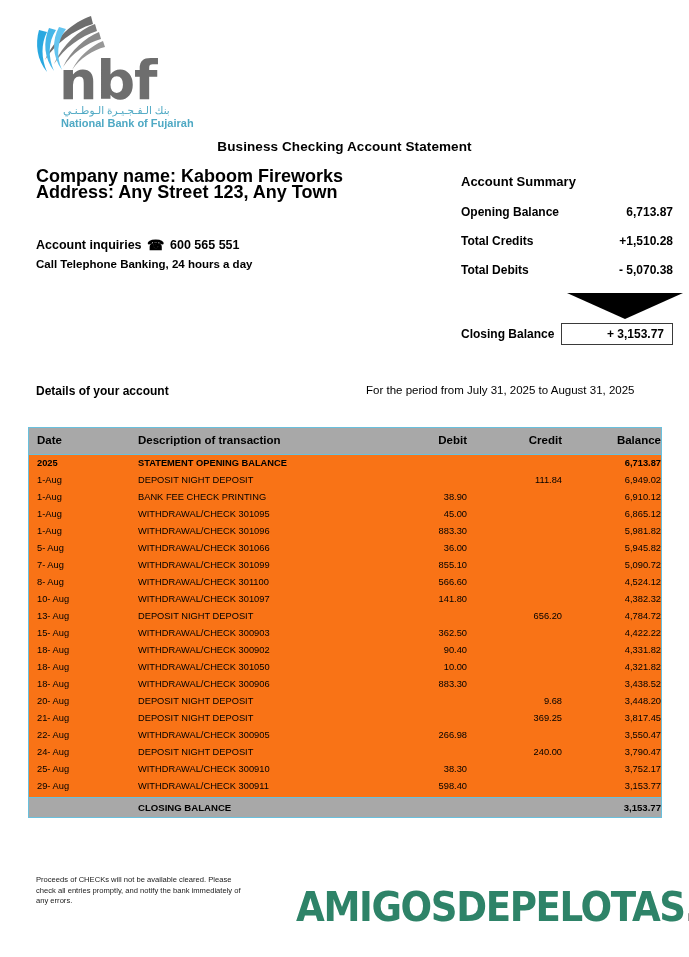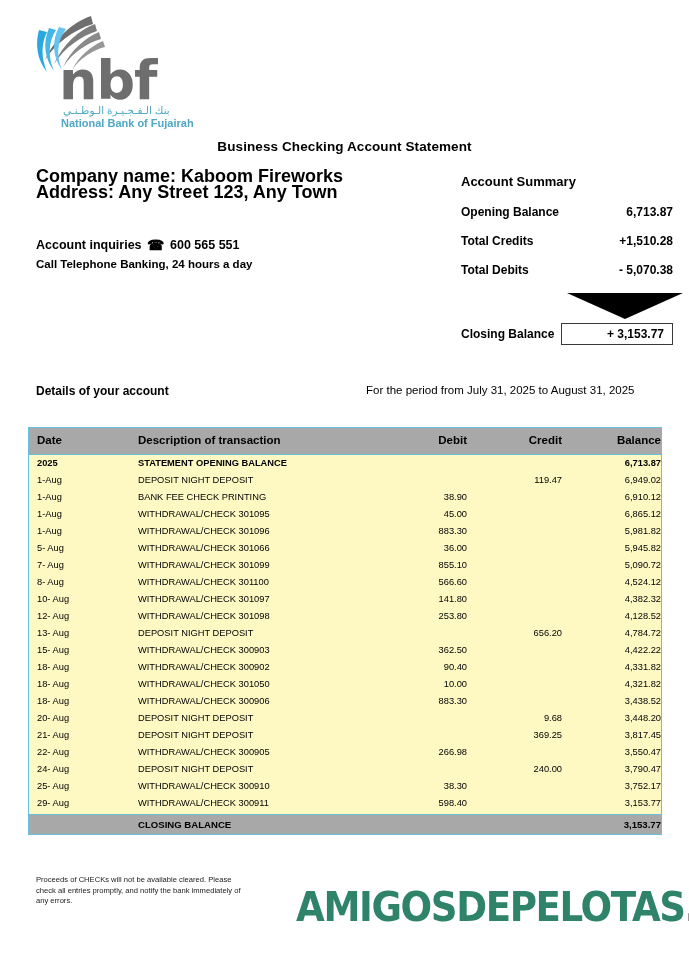--- a/index.html
+++ b/index.html
@@ -186,21 +186,21 @@
   }
 
   
   #txn-table {
     position: absolute;
     left: 28px;
     top: 427px;
     width: 634px;
     border: 1.5px solid #69c0dd;
     box-sizing: border-box;
-    background: #fef9c3;
+    background: #f97316;
   }
   .trow {
     position: relative;
     height: 17px;
     font-size: 9.3px;
   }
   #thead-row {
     background: #a8a8a8;
     height: 26px;
     font-size: 11.5px;
@@ -364,21 +364,21 @@
       <span class="c-date">2025</span>
       <span class="c-desc">STATEMENT OPENING BALANCE</span>
       <span class="c-debit"></span>
       <span class="c-credit"></span>
       <span class="c-balance">6,713.87</span>
     </div>
     <div class="trow">
       <span class="c-date">1-Aug</span>
       <span class="c-desc">DEPOSIT NIGHT DEPOSIT</span>
       <span class="c-debit"></span>
-      <span class="c-credit">119.47</span>
+      <span class="c-credit">111.84</span>
       <span class="c-balance">6,949.02</span>
     </div>
     <div class="trow">
       <span class="c-date">1-Aug</span>
       <span class="c-desc">BANK FEE CHECK PRINTING</span>
       <span class="c-debit">38.90</span>
       <span class="c-credit"></span>
       <span class="c-balance">6,910.12</span>
     </div>
     <div class="trow">
@@ -415,27 +415,20 @@
       <span class="c-debit">566.60</span>
       <span class="c-credit"></span>
       <span class="c-balance">4,524.12</span>
     </div>
     <div class="trow">
       <span class="c-date">10- Aug</span>
       <span class="c-desc">WITHDRAWAL/CHECK 301097</span>
       <span class="c-debit">141.80</span>
       <span class="c-credit"></span>
       <span class="c-balance">4,382.32</span>
-    </div>
-    <div class="trow">
-      <span class="c-date">12- Aug</span>
-      <span class="c-desc">WITHDRAWAL/CHECK 301098</span>
-      <span class="c-debit">253.80</span>
-      <span class="c-credit"></span>
-      <span class="c-balance">4,128.52</span>
     </div>
     <div class="trow">
       <span class="c-date">13- Aug</span>
       <span class="c-desc">DEPOSIT NIGHT DEPOSIT</span>
       <span class="c-debit"></span>
       <span class="c-credit">656.20</span>
       <span class="c-balance">4,784.72</span>
     </div>
     <div class="trow">
       <span class="c-date">15- Aug</span>

